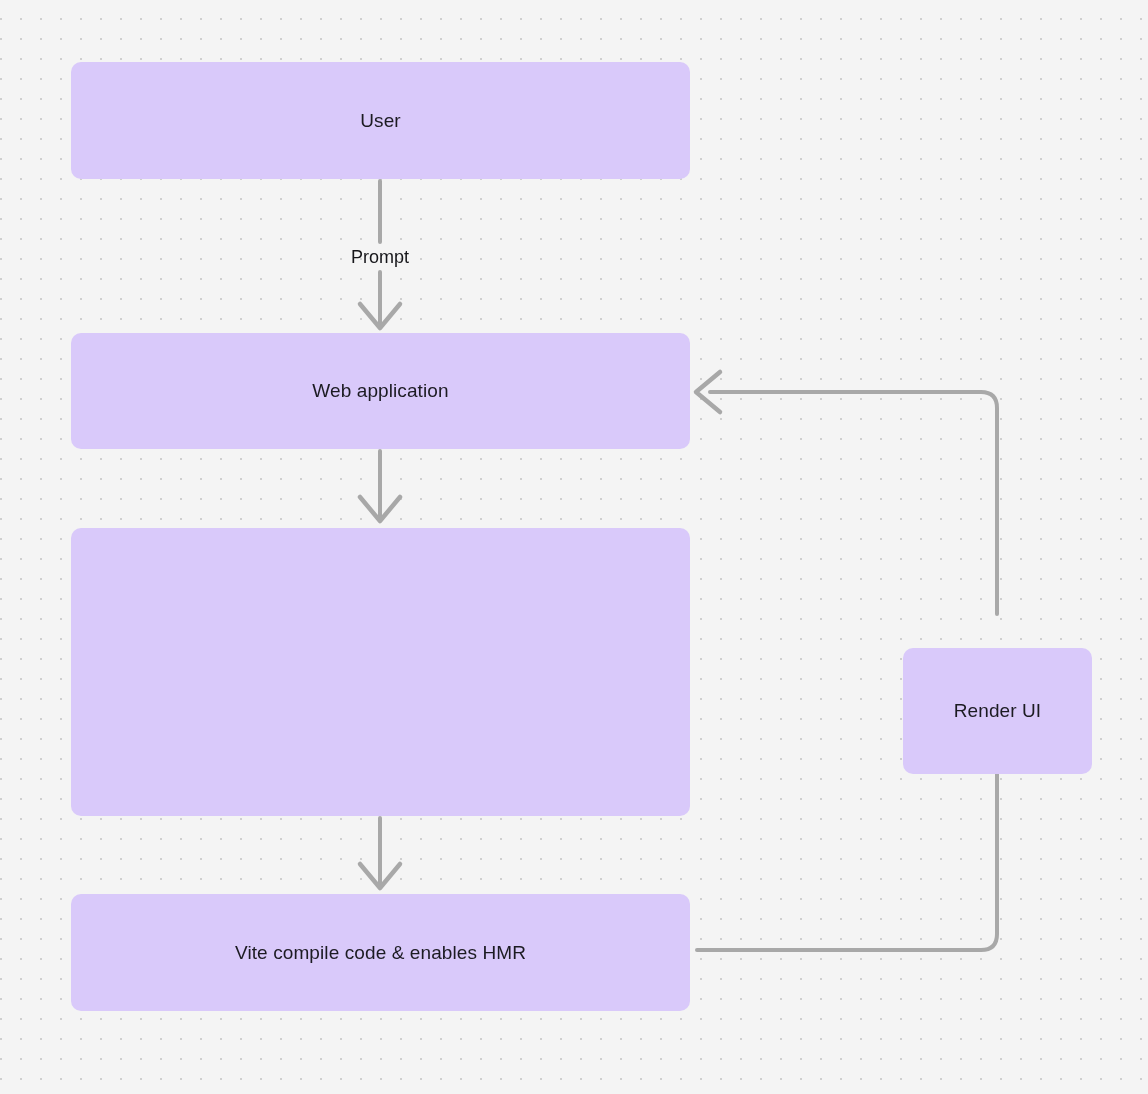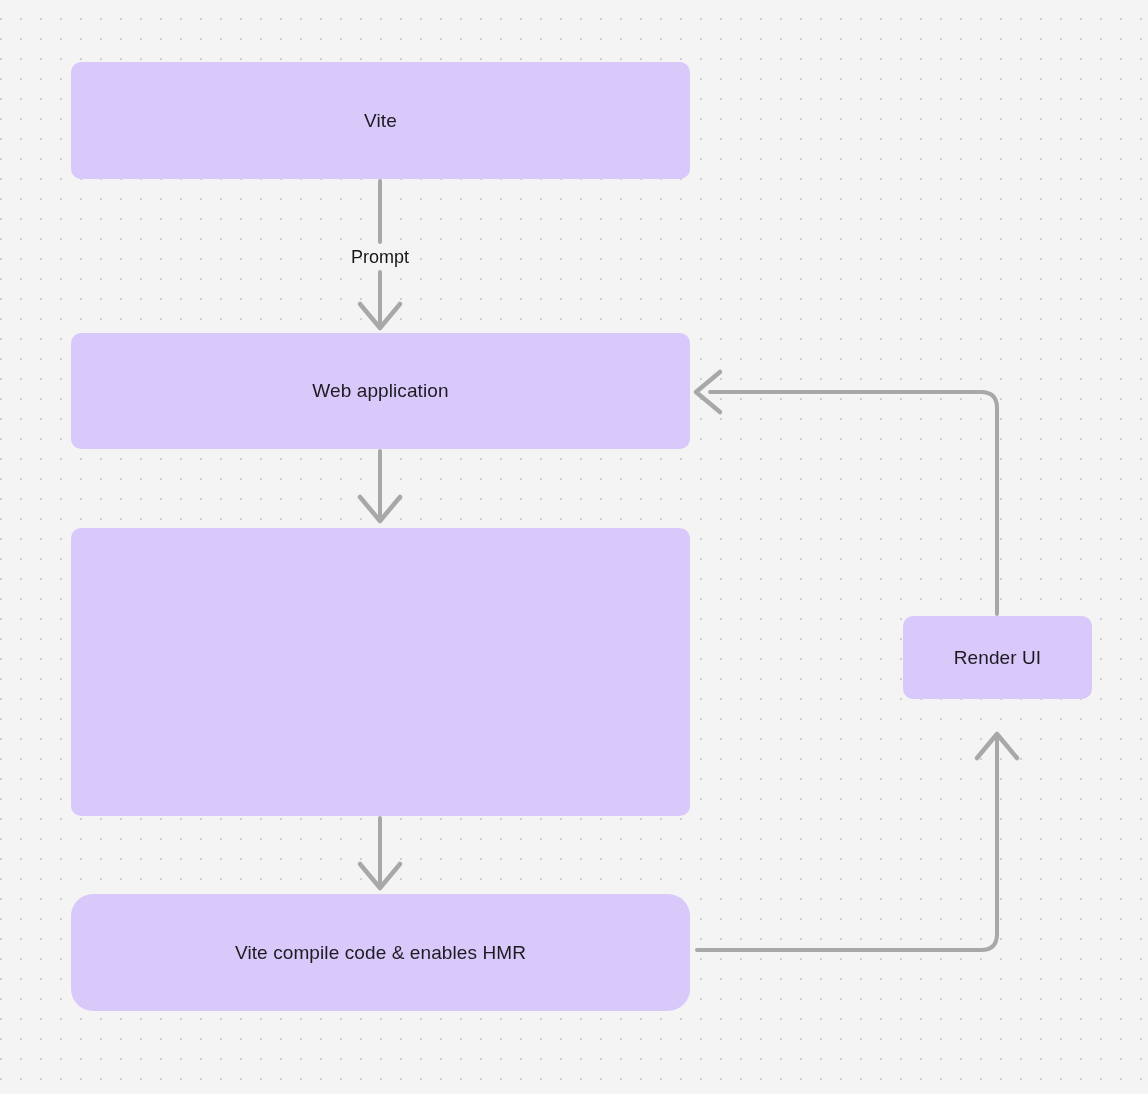--- a/index.html
+++ b/index.html
@@ -68,22 +68,22 @@
     stroke: #a8a8a8;
     stroke-width: 4.5;
     stroke-linecap: round;
     stroke-linejoin: round;
   }
 
   
   #node-user        { left: 71px;  top: 62px;  width: 619px; height: 117px; }
   #node-webapp      { left: 71px;  top: 333px; width: 619px; height: 116px; }
   #node-react       { left: 71px;  top: 528px; width: 619px; height: 288px; display: block; }
-  #node-vite        { left: 71px;  top: 894px; width: 619px; height: 117px; border-radius: 22px; }
-  #node-render      { left: 903px; top: 616px; width: 189px; height: 83px; }
+  #node-vite        { left: 71px;  top: 894px; width: 619px; height: 117px; }
+  #node-render      { left: 903px; top: 648px; width: 189px; height: 126px; }
   #label-prompt     { left: 380px; top: 257px; }
 </style>
 </head>
 <body>
 
 <div id="canvas">
 
   <svg class="edges" viewBox="0 0 1148 1094">
 
     <path class="edge-path" d="M 380 181 L 380 242"></path>
@@ -98,21 +98,21 @@
     <path class="edge-head" d="M 360 864 L 380 888 L 400 864"></path>
 
     <path class="edge-path" d="M 697 950 L 981 950 Q 997 950 997 934 L 997 738"></path>
     <path class="edge-head" d="M 977 758 L 997 734 L 1017 758"></path>
 
     <path class="edge-path" d="M 997 614 L 997 408 Q 997 392 981 392 L 710 392"></path>
     <path class="edge-head" d="M 720 372 L 696 392 L 720 412"></path>
   </svg>
 
   <div class="node node-lav" id="node-user">
-    <span>Vite</span>
+    <span>User</span>
   </div>
 
   <div class="edge-label" id="label-prompt">Prompt</div>
 
   <div class="node node-lav" id="node-webapp">
     <span>Web application</span>
   </div>
 
   <div class="node node-lav" id="node-react">
     

